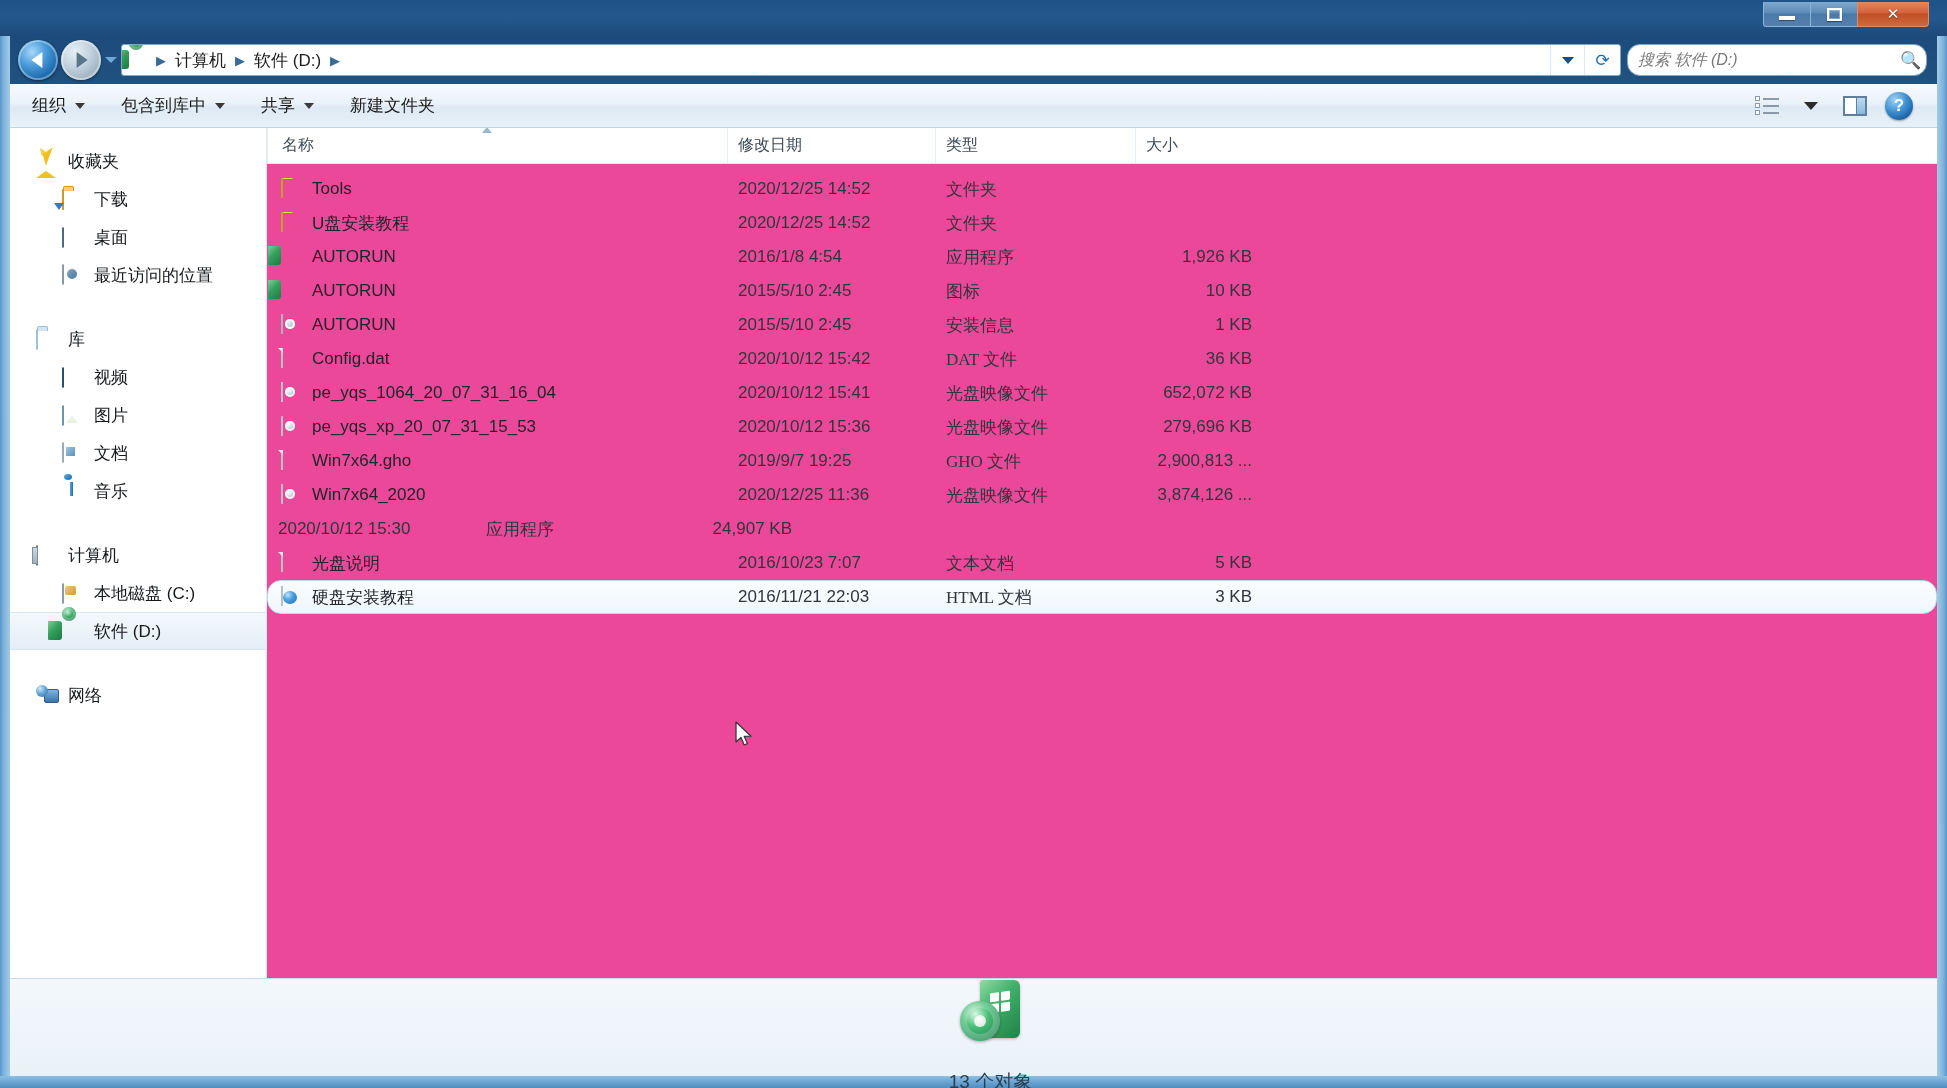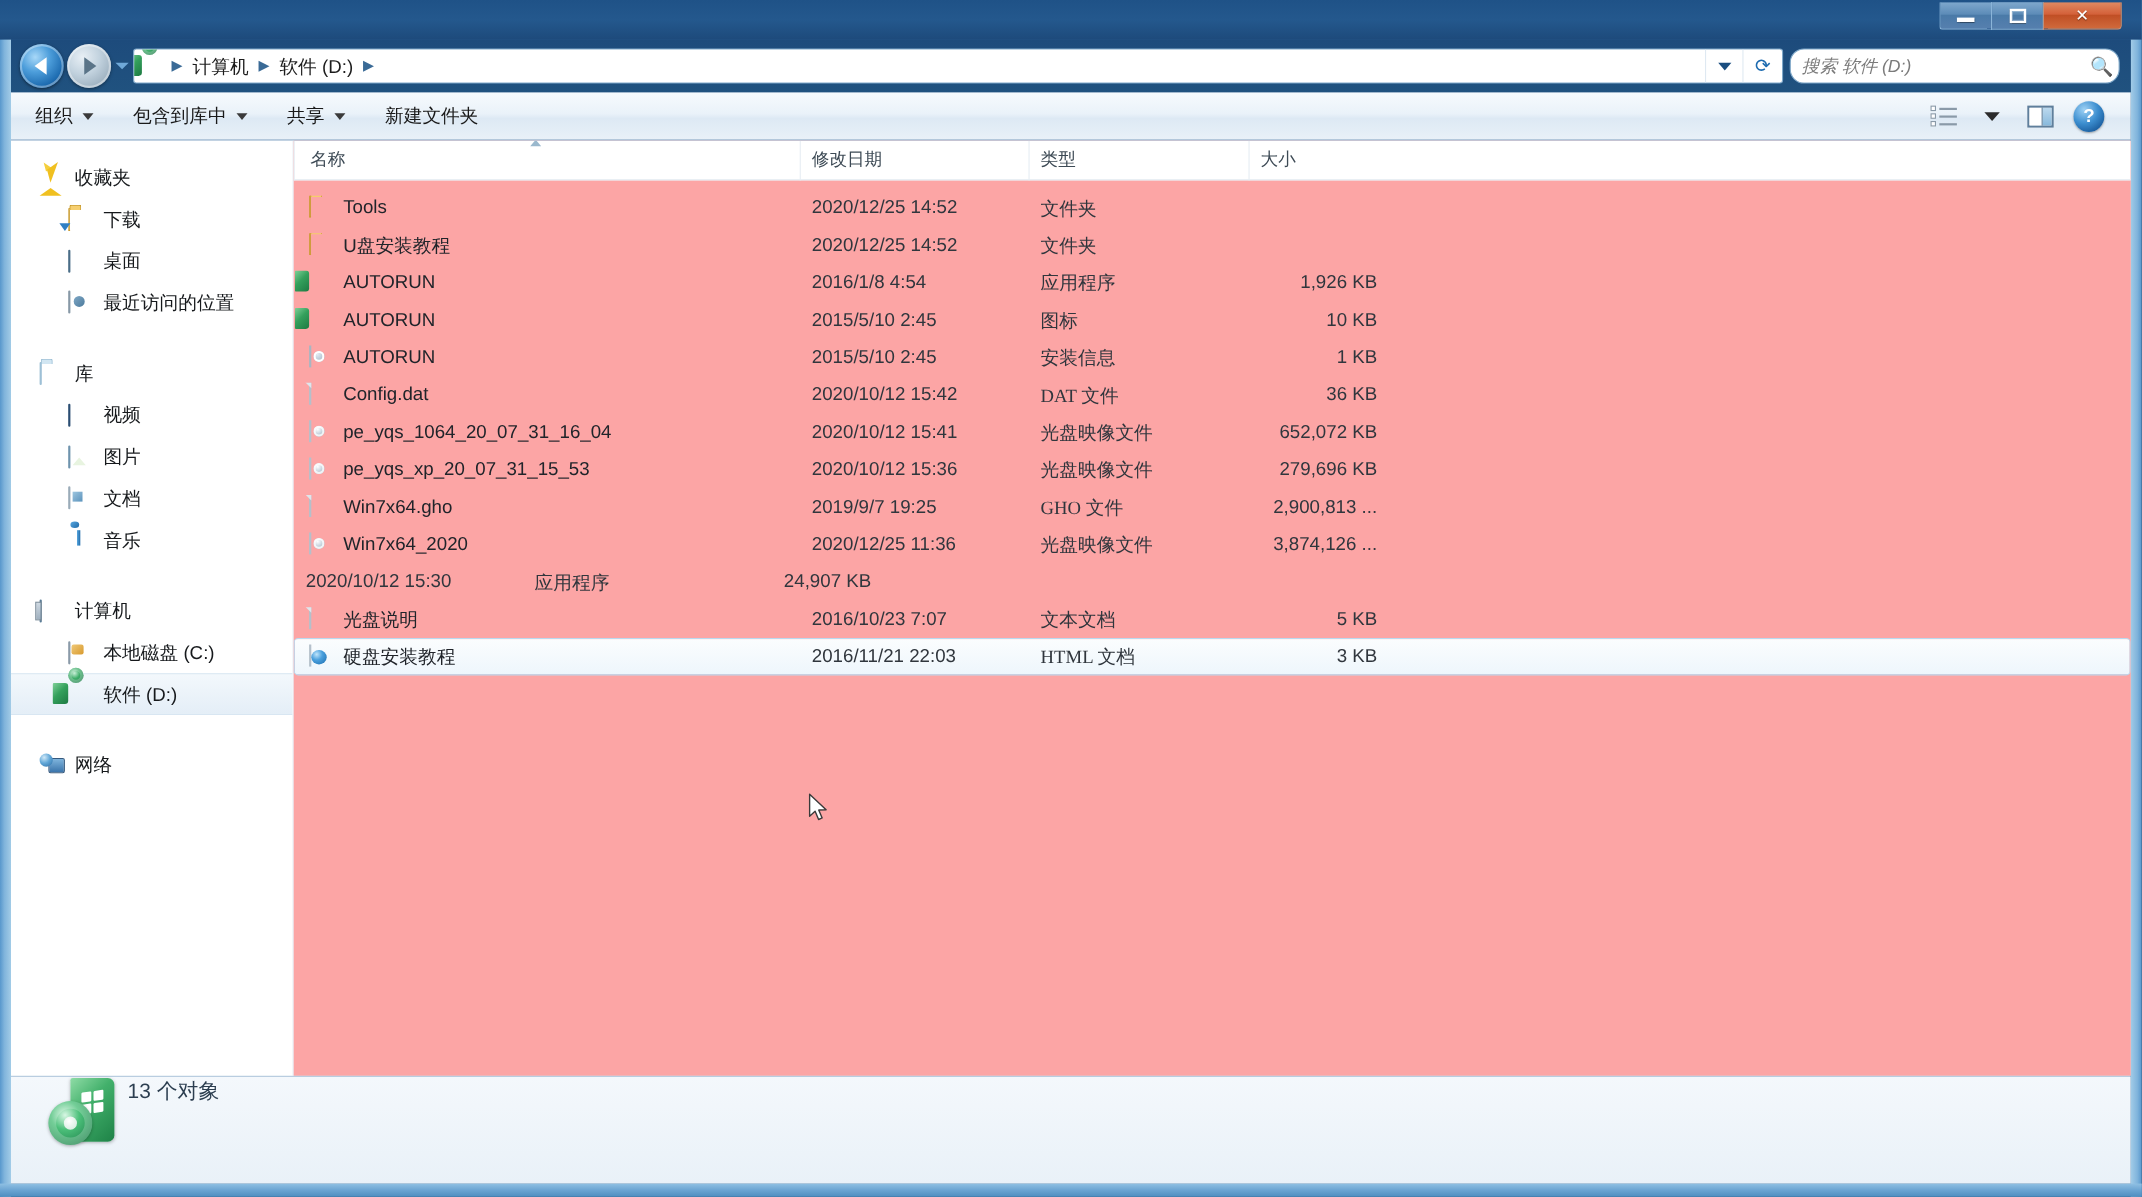--- a/index.html
+++ b/index.html
@@ -447,21 +447,21 @@
   }
   .ico-network:after {
     content:''; position:absolute; left:0; top:0; width:12px;height:12px;
     border-radius:50%;
     background: radial-gradient(circle at 35% 30%, #cfe8f7 0%, #63a8d8 45%, #2a6ba4 100%);
   }
 
   
   .filelist {
     flex: 1;
-    background: #fca5a5;
+    background: #ec4899;
     position: relative;
     overflow: hidden;
   }
   .colhead {
     height: 36px;
     display: flex;
     align-items: center;
     border-bottom: 1px solid #e0e8ef;
     background: #ffffff;
     position: relative;
@@ -496,21 +496,21 @@
   .row {
     height: 34px;
     display: flex;
     align-items: center;
     cursor: default;
     border: 1px solid transparent;
   }
   .row.selected {
     background: linear-gradient(to bottom,#fbfdfe 0%,#eef6fc 100%);
     border: 1px solid #b9d9f0;
-    border-radius: 4px;
+    border-radius: 14px;
   }
   .cell {
     font-size: 17px;
     color: #20242a;
     padding-left: 10px;
     white-space: nowrap;
     overflow: hidden;
   }
   .cell.c-name {
     width: 460px; padding-left: 13px;
@@ -604,22 +604,24 @@
   }
 
   
   .statusbar {
     position: absolute;
     left: 10px; top: 978px;
     width: 1927px; height: 98px;
     background: linear-gradient(to bottom,#f4f8fc 0%,#e9f1f8 100%);
     border-top: 1px solid #c8d9e8;
     display: flex;
+    align-items: center;
     padding-left: 34px;
-    gap: 10px;
+    gap: 28px;
+    flex-direction: column;
   }
   .status-disc {
     width: 62px; height: 62px; position: relative; flex: none;
   }
   .status-disc .sd-card {
     position: absolute; right: 2px; top: 1px; width: 40px; height: 58px;
     background: linear-gradient(135deg,#8fdca6 0%,#42b06b 40%,#1e8247 100%);
     border-radius: 2px 6px 6px 2px;
     box-shadow: 0 1px 3px rgba(0,0,0,.25);
   }

